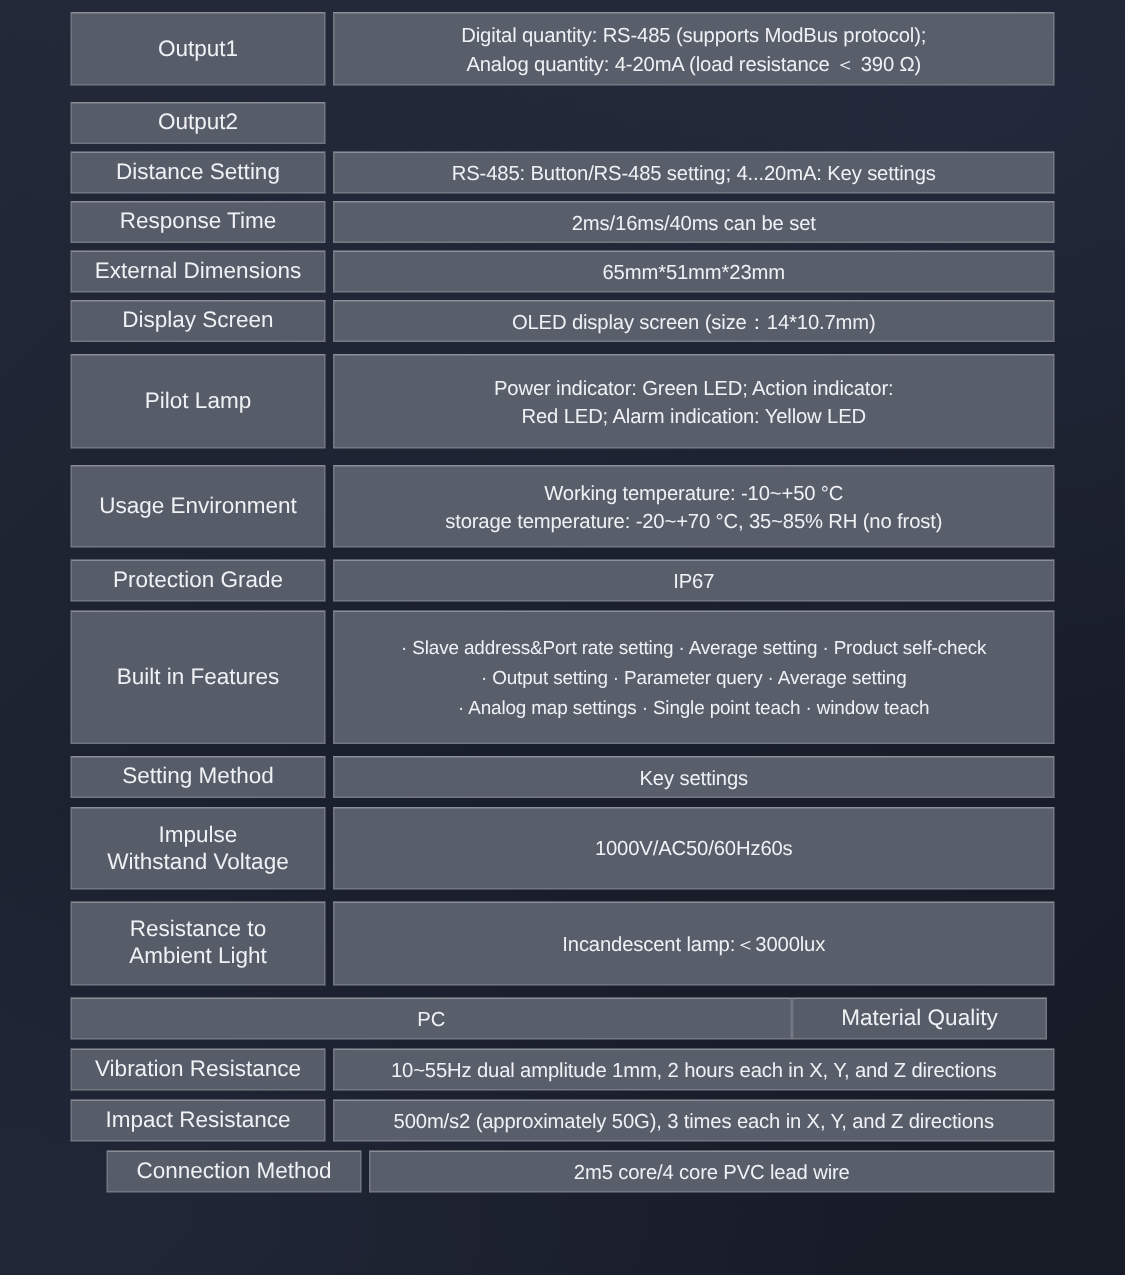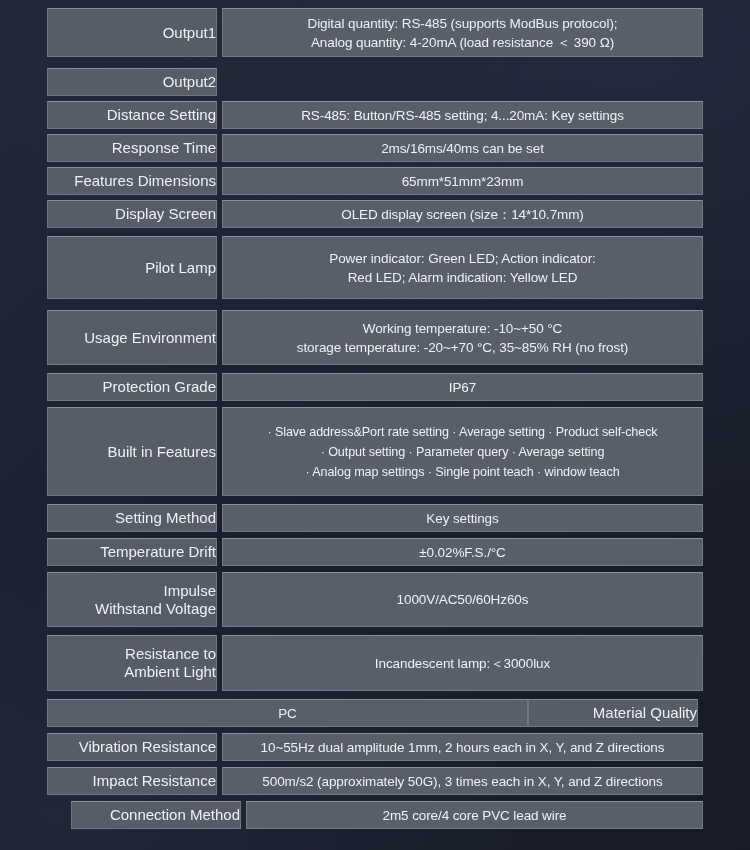--- a/index.html
+++ b/index.html
@@ -40,21 +40,20 @@
     border: 1px solid rgba(255,255,255,0.16);
     border-top-color: rgba(255,255,255,0.30);
     color: #eff1f4;
   }
   .cell.label {
     width: 170px;
     margin-right: 5px;
     background: #575c69;
     font-size: 15px;
     line-height: 18px;
-    align-items: flex-end;
   }
   .cell.value { flex: 1; }
   .vline {
     display: block;
     font-size: 13.5px;
     line-height: 19px;
     letter-spacing: -0.1px;
     white-space: nowrap;
   }
   .long .vline {
@@ -98,21 +97,21 @@
     <div class="cell label">
       <span class="lline">Response Time</span>
     </div>
     <div class="cell value">
       <span class="vline">2ms/16ms/40ms can be set</span>
     </div>
   </div>
 
   <div class="row h26">
     <div class="cell label">
-      <span class="lline">Features Dimensions</span>
+      <span class="lline">External Dimensions</span>
     </div>
     <div class="cell value">
       <span class="vline">65mm*51mm*23mm</span>
     </div>
   </div>
 
   <div class="row h26 mb8">
     <div class="cell label">
       <span class="lline">Display Screen</span>
     </div>
@@ -163,28 +162,20 @@
 
   <div class="row h26 mb6">
     <div class="cell label">
       <span class="lline">Setting Method</span>
     </div>
     <div class="cell value">
       <span class="vline">Key settings</span>
     </div>
   </div>
 
-  <div class="row h26 mb6">
-    <div class="cell label">
-      <span class="lline">Temperature Drift</span>
-    </div>
-    <div class="cell value">
-      <span class="vline">±0.02%F.S./°C</span>
-    </div>
-  </div>
 
   <div class="row h55 mb8">
     <div class="cell label">
       <span class="lline">Impulse</span>
       <span class="lline">Withstand Voltage</span>
     </div>
     <div class="cell value">
       <span class="vline">1000V/AC50/60Hz60s</span>
     </div>
   </div>

